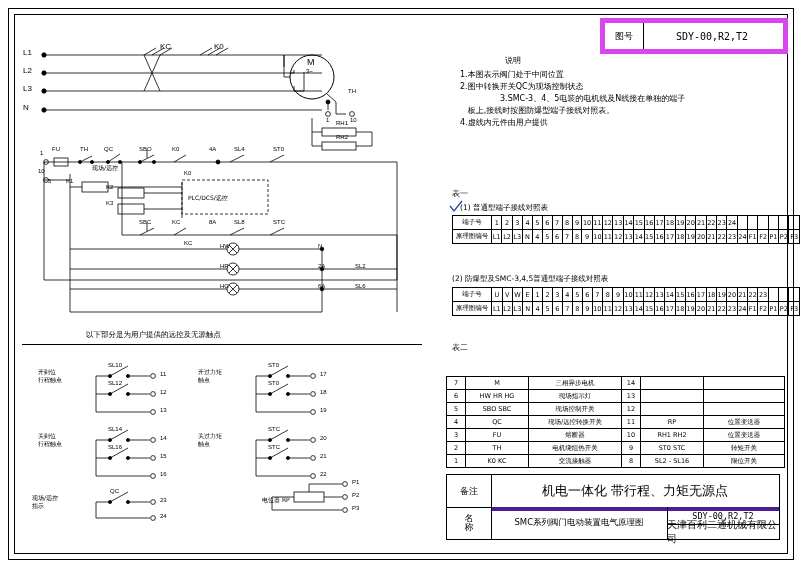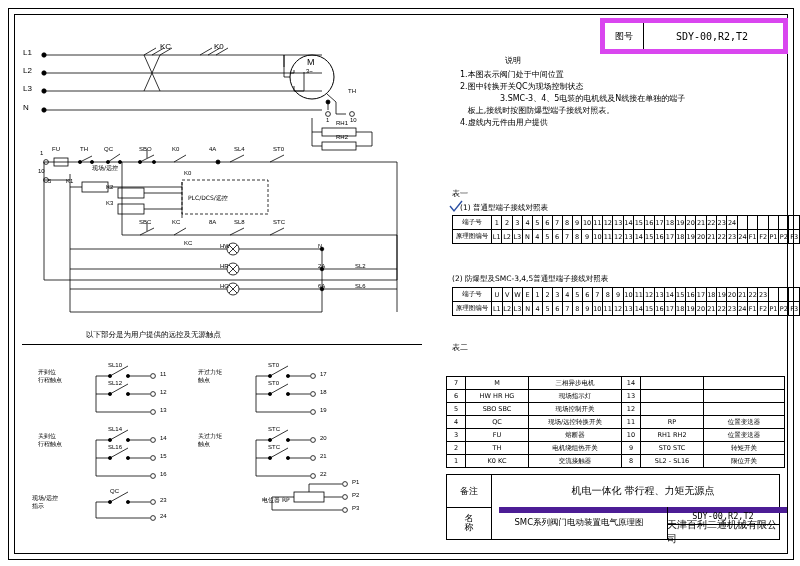--- a/index.html
+++ b/index.html
@@ -248,21 +248,21 @@
             <td style="width: 18px; height: 12px;">8</td>
             <td style="width: 62px; height: 12px;">SL2 - SL16</td>
             <td style="width: 80px; height: 12px;">限位开关</td>
           </tr>
         </tbody>
       </table>
   </div>
 
   <div class="abs" style="left:446px;top:474px;width:332px;height:64px;border:1px solid #000;">
     <div class="abs c cn" style="left:0;top:0;width:44px;height:32px;border-right:1px solid #000;border-bottom:1px solid #000;font-size:9px;">备注</div>
-    <div class="abs c cn" style="left:44px;top:0;width:288px;height:32px;border-bottom:6px solid #4c1d95;font-size:10px;margin-left:8px;">机电一体化 带行程、力矩无源点</div>
+    <div class="abs c cn" style="left:44px;top:0;width:288px;height:32px;border-bottom:4px solid #4c1d95;font-size:13px;">机电一体化 带行程、力矩无源点</div>
     <div class="abs c cn" style="left:0;top:32px;width:44px;height:32px;border-right:1px solid #000;font-size:9px;white-space:pre;text-align:center;line-height:1.05;">名
 称</div>
     <div class="abs c cn" style="left:44px;top:32px;width:176px;height:32px;border-right:1px solid #000;font-size:8.5px;">SMC系列阀门电动装置电气原理图</div>
     <div class="abs c" style="left:220px;top:32px;width:112px;height:17px;border-bottom:1px solid #000;font-size:8.5px;font-family:'DejaVu Sans Mono',monospace;">SDY-00,R2,T2</div>
     <div class="abs c cn" style="left:220px;top:49px;width:112px;height:15px;font-size:10px;">天津百利二通机械有限公司</div>
   </div>
 
   <div class="abs" style="left:22px;top:22px;">
   <svg width="418" height="350" viewBox="0 0 418 350">
     <g stroke="#000" stroke-width="0.8" fill="none">

